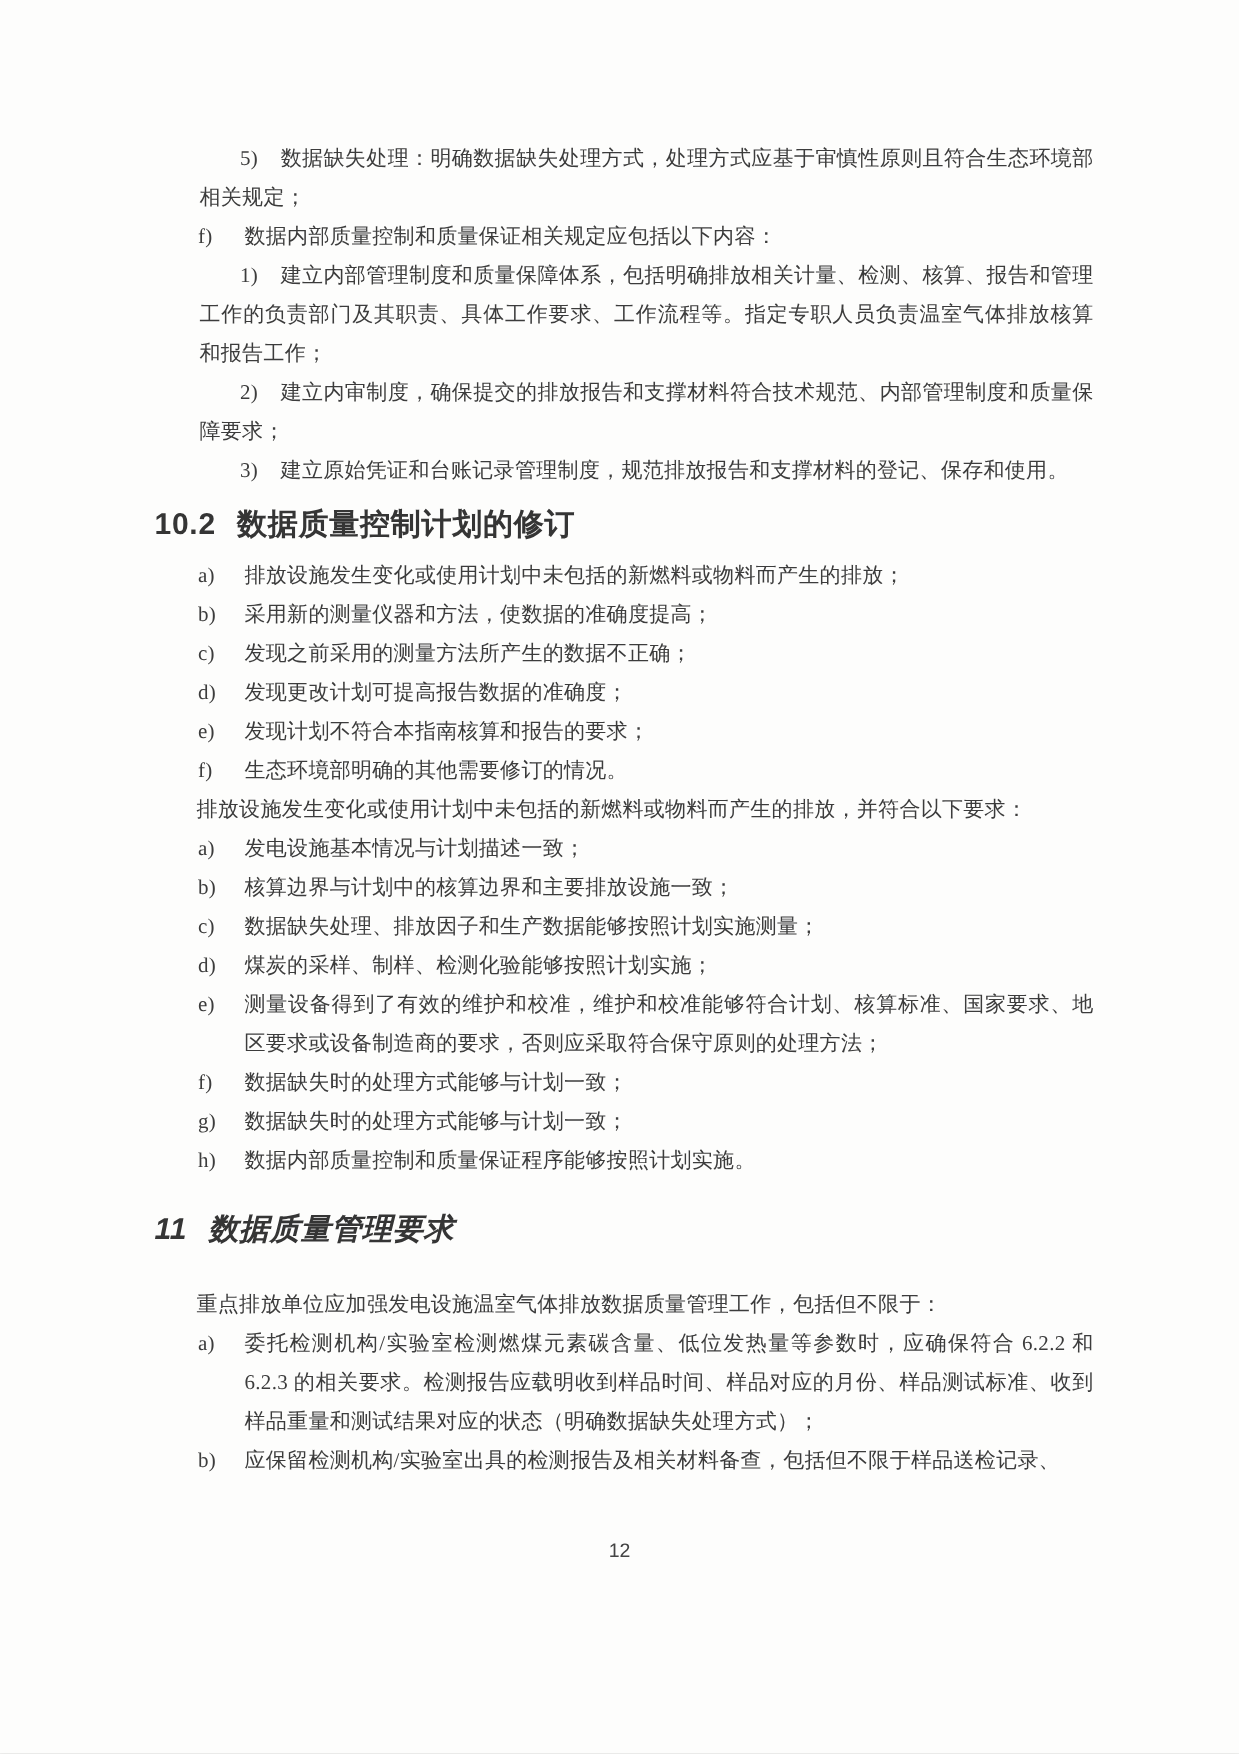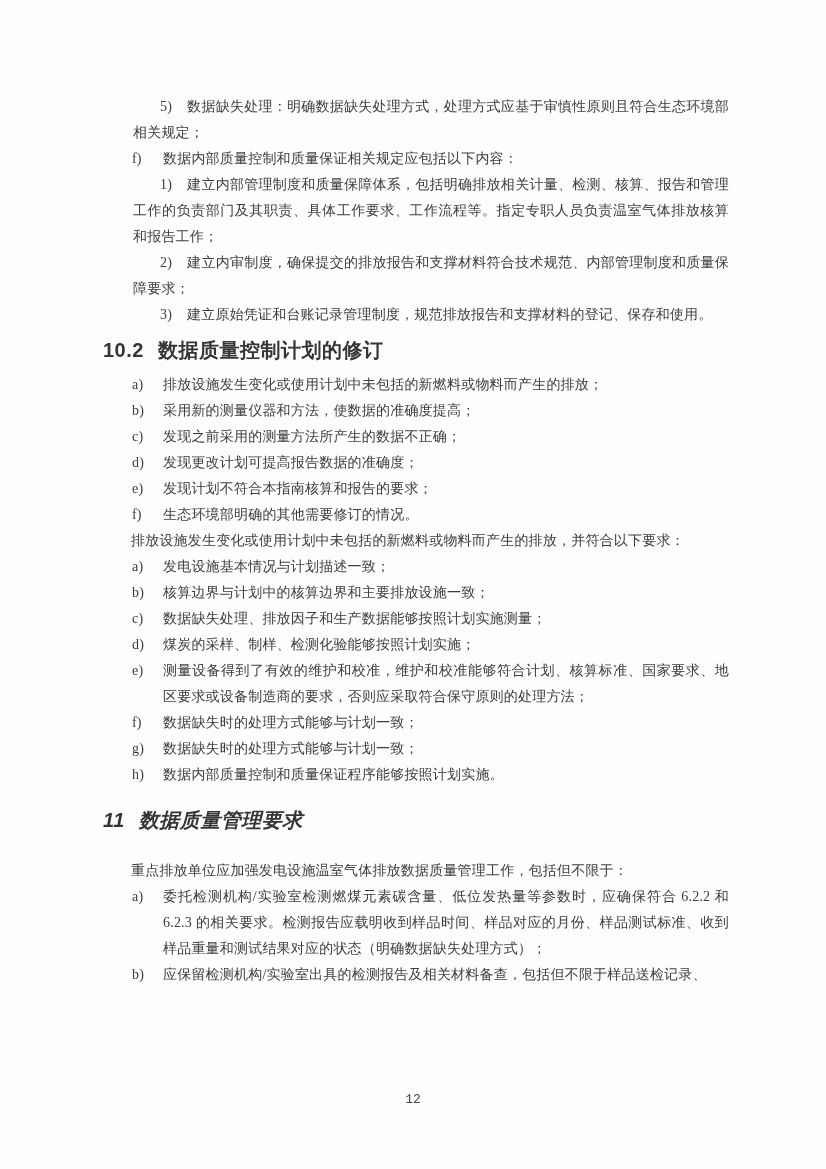--- a/index.html
+++ b/index.html
@@ -51,25 +51,25 @@
     color:#353535;
     margin:9px 0 9px;
     text-align:left;
     letter-spacing:.5px;
   }
   h2.heading .h-num{margin-right:14px;}
   h2.heading.chapter{margin:19px 0 25px;font-style:italic;}
   .pagenum{
     position:absolute;
     left:0;right:0;
-    top:1092px;
+    top:1026px;
     text-align:center;
     font-size:13px;
     color:#444;
-    font-family:Liberation Mono, monospace;
+    font-family:Liberation Sans, sans-serif;
   }
 </style>
 </head>
 <body>
 
 <main class="page">
   <div class="content" id="doc-content">
       <p class="num"><span class="marker">5)</span><span>数据缺失处理：明确数据缺失处理方式，处理方式应基于审慎性原则且符合生态环境部相关规定；</span></p>
       <div class="alpha">
         <span class="marker">f)</span>

